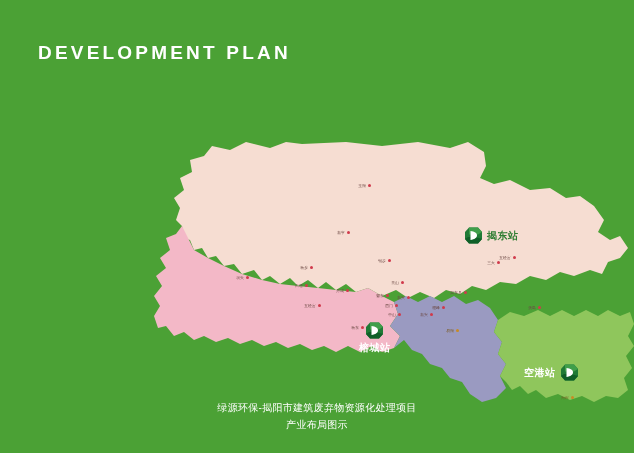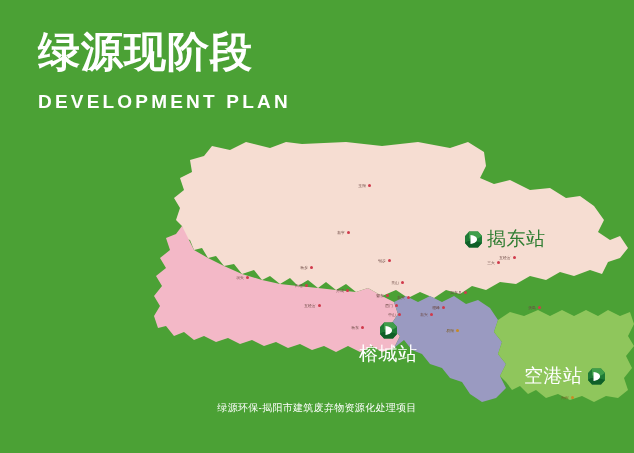--- a/index.html
+++ b/index.html
@@ -51,22 +51,22 @@
 
   
   .station {
     position:absolute;
     display:flex;
     align-items:center;
     gap:5px;
     white-space:nowrap;
   }
   .station .st-name {
-    font-size:19px;
-    font-weight:normal;
+    font-size:10px;
+    font-weight:bold;
     letter-spacing:0.5px;
   }
   .st-green .st-name { color:#2f7d32; }
   .st-white .st-name { color:#ffffff; }
 
   .logo { width:17px; height:19px; flex:0 0 auto; display:block; }
 
   #st-jiedong  { left:465px; top:226px; }
   #st-chanye   { left:254px; top:262px; flex-direction:column; gap:1px; align-items:center; }
   #st-rongcheng{ left:359px; top:321px; flex-direction:column; gap:1px; align-items:center; }
@@ -106,21 +106,20 @@
     line-height:1.65;
     letter-spacing:0.3px;
   }
 </style>
 </head>
 <body>
 
 <div id="poster">
 
   <div class="headline">
-    <div class="cn">绿源现阶段</div>
     <div class="en">DEVELOPMENT PLAN</div>
   </div>
 
   <div id="map-wrap">
     <svg id="map-svg" viewBox="0 0 484 265">
 
       <path fill="#f6ddd2" d="M152,4 L196,2 L232,6 L268,2 L300,8 L318,2 L334,12 L336,26 L330,38
            L344,44 L360,40 L380,50 L400,48 L416,58 L430,56 L444,66 L454,80
            L448,92 L460,100 L470,96 L478,108 L470,118 L458,122 L452,134
            L440,130 L424,136 L410,132 L396,140 L380,136 L366,144 L350,142
@@ -272,15 +271,16 @@
     <svg class="logo" viewBox="0 0 34 38">
       <polygon points="8,3 26,3 34,12 34,26 26,35 8,35 0,26 0,12" fill="#1f7a36"></polygon>
       <polygon points="8,3 26,3 34,12 26,17 8,17" fill="#3f9e4a"></polygon>
       <polygon points="0,26 8,35 26,35 34,26 20,22 6,22" fill="#0f5f28"></polygon>
       <path d="M11,10 L11,28 C19,27 24,23 24,19 C24,14 19,11 11,10 Z" fill="#ffffff"></path>
     </svg>
   </div>
 
   <div class="caption">
     <div>绿源环保-揭阳市建筑废弃物资源化处理项目</div>
+    <div>产业布局图示</div>
   </div>
 
 </div>
 
 </body></html>

